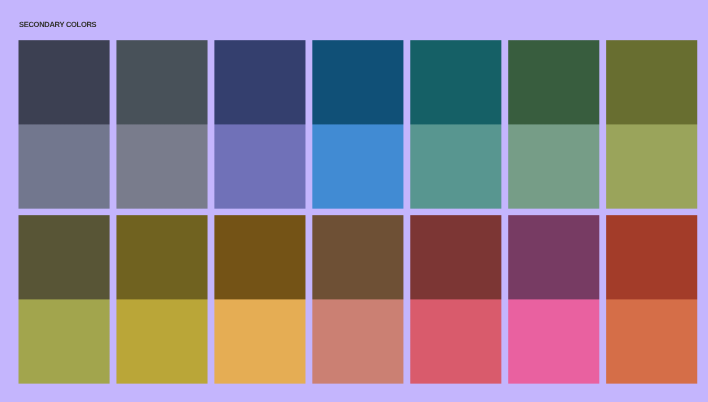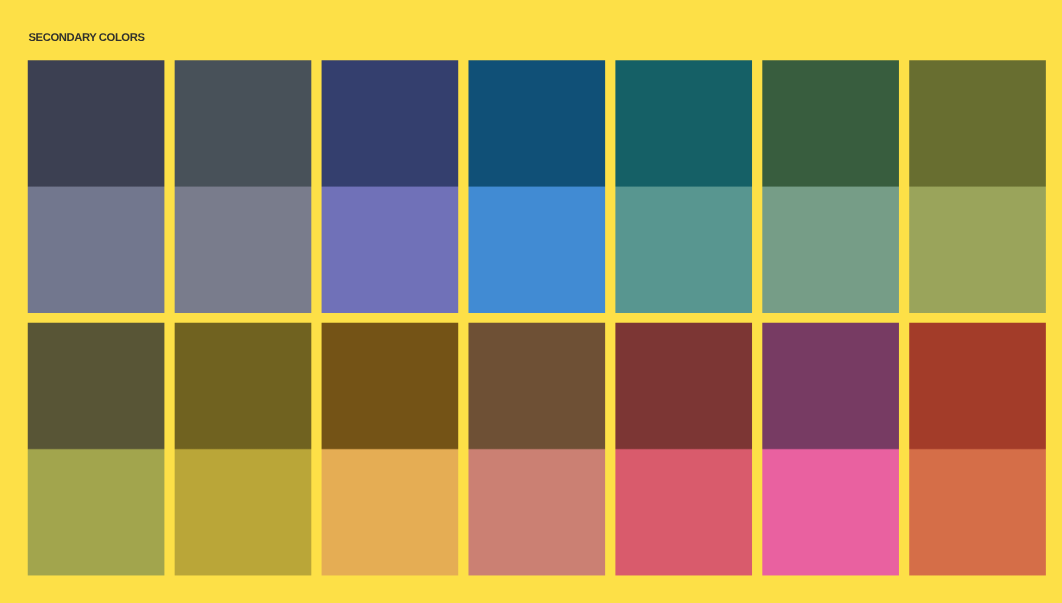--- a/index.html
+++ b/index.html
@@ -13,21 +13,21 @@
   body {
     background: #dcdbcf;
     font-family: "Liberation Sans", sans-serif;
     -webkit-font-smoothing: antialiased;
     text-rendering: geometricPrecision;
   }
   .page {
     position: relative;
     width: 708px;
     height: 402px;
-    background: #fde047;
+    background: #c4b5fd;
     text-decoration: underline;
   }
   .section-title {
     position: absolute;
     left: 19px;
     top: 20.9px;
     font-size: 7.5px;
     font-weight: bold;
     letter-spacing: -0.27px;
     color: #32322d;

